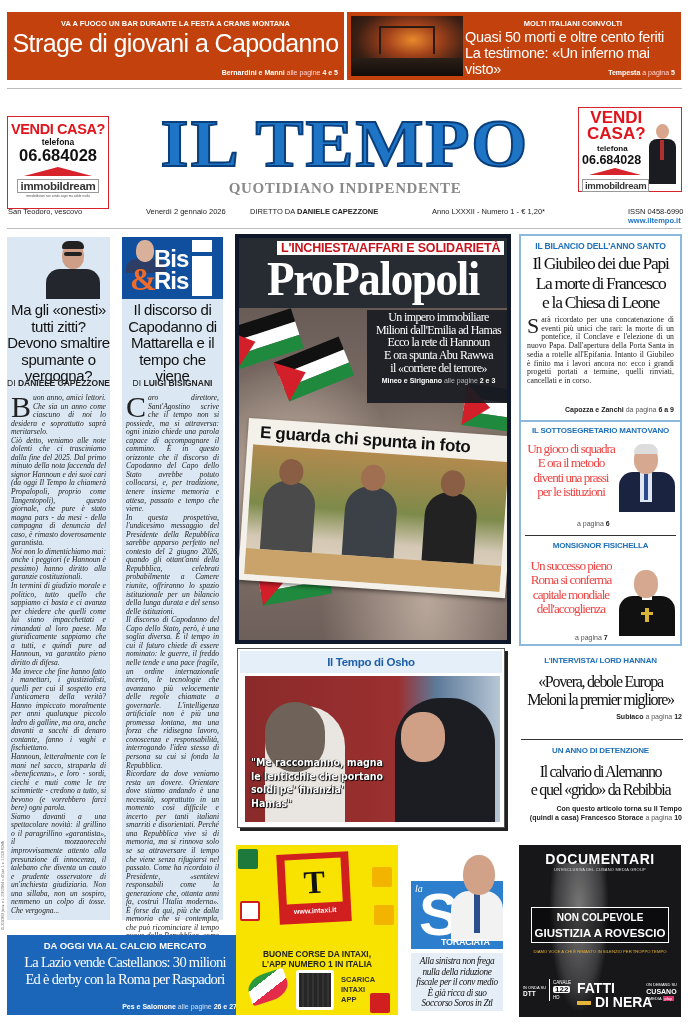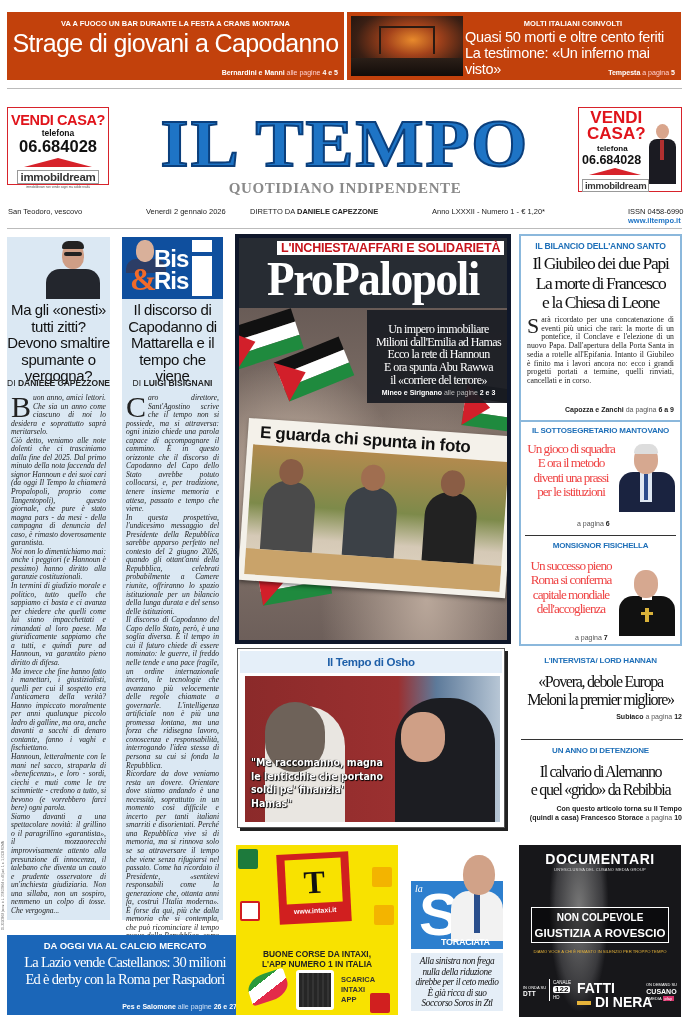--- a/index.html
+++ b/index.html
@@ -21,21 +21,21 @@
     background: radial-gradient(ellipse at 55% 40%, #e88a2c 0%, #a3421b 30%, #3a1f14 65%, #15100d 100%); }
   .fire-photo .struct { position:absolute; left: 28px; top: 10px; width: 56px; height: 28px; border: 2px solid #2a1a12; border-bottom: none; }
   .fire-photo .crowd { position:absolute; left:0; right:0; bottom:0; height: 18px; background: linear-gradient(#2b1f18, #120c09); }
   .b-right-kicker { left: 118px; right: 0; top: 7px; }
   .b-right-title { left: 118px; right: 4px; top: 17px; text-align: left; font-size: 14.5px; line-height: 16px; letter-spacing: -0.3px; }
 
   .rule-gray { height: 1px; background: #bbb; }
 
   
   .ad-box { border: 1px solid #d7232b; background: #fff; text-align: center; }
-  .ad-left { left: 7px; top: 107px; width: 102px; height: 78px; }
+  .ad-left { left: 7px; top: 116px; width: 102px; height: 93px; }
   .ad-right { left: 578px; top: 107px; width: 104px; height: 85px; }
   .ad-red { color: #e0141b; font-weight: bold; }
   .ad-tel { font-weight: bold; color: #111; }
   .roof { width: 0; height: 0; border-left: 34px solid transparent; border-right: 34px solid transparent; border-bottom: 9px solid #d7232b; margin: 0 auto; }
   .immo { display: inline-block; border: 1px solid #999; font-size: 11.5px; font-weight: bold; color: #333; padding: 0 2px; letter-spacing: -0.3px; }
   .immo-sub { font-size: 3px; color: #555; }
   .man { position:absolute; right: 4px; top: 16px; width: 30px; height: 60px; }
   .man .head { position:absolute; left: 9px; top: 0; width: 13px; height: 15px; border-radius: 50%; background: #d9a58c; }
   .man .body { position:absolute; left: 2px; top: 15px; width: 27px; height: 45px; background: #1b1b22; border-radius: 8px 8px 0 0; }
   .man .tie { position:absolute; left: 13px; top: 16px; width: 4px; height: 20px; background: #b03030; }
@@ -93,21 +93,21 @@
       radial-gradient(ellipse at 70% 90%, #b9a79a 0%, transparent 40%),
       linear-gradient(180deg, #5b4f4c 0%, #8a7a70 60%, #6d5f5a 100%); }
   .flag { position:absolute; width: 70px; height: 42px; }
   .flag .s1 { height: 33.3%; background: #111; }
   .flag .s2 { height: 33.3%; background: #fff; }
   .flag .s3 { height: 33.4%; background: #1f8a3e; }
   .flag .tri { position:absolute; left: 0; top: 0; width: 0; height: 0; border-top: 21px solid transparent; border-bottom: 21px solid transparent; border-left: 26px solid #d21f2a; }
   .hero-kicker { left: 38px; top: 3px; background: #fff; color: #c5131b; font-weight: bold; font-size: 12.5px; padding: 0 4px; letter-spacing: -0.2px; line-height: 14px; }
   .hero-title { left: 0; right: 0; top: 12px; text-align: center; color: #fff; font-family: "Liberation Serif", serif; font-weight: bold; font-size: 49px; line-height: 58px; letter-spacing: -1.5px; transform: scaleX(0.92); }
   .hero-box { left: 128px; top: 72px; width: 143px; height: 93px; background: rgba(25,28,35,0.92); color: #fff; text-align: center; }
-  .hero-box .t { font-family: "Liberation Serif", serif; font-size: 12px; line-height: 12.7px; letter-spacing: -0.6px; padding-top: 13px; }
+  .hero-box .t { font-family: "Liberation Serif", serif; font-size: 12px; line-height: 12.7px; letter-spacing: -0.6px; padding-top: 1px; }
   .hero-box .c { font-size: 7px; margin-top: 2px; }
   .hero-box .c .lt { color: #bbb; }
 
   .photo-card { left: 10px; top: 180px; width: 268px; height: 162px; background: #f4f1ea; padding: 4px; transform: rotate(4deg); transform-origin: 0 0; box-shadow: 1px 2px 4px rgba(0,0,0,0.5); }
   .photo-card .cap { position:absolute; left: 12px; top: 4px; font-weight: bold; font-size: 17px; color: #111; letter-spacing: -0.3px; }
   .photo-card .pic { position:absolute; left: 6px; top: 26px; right: 6px; bottom: 6px; background: linear-gradient(180deg, #b28a4e 0%, #7d8a4a 45%, #d5c9b6 70%, #e2d7c4 100%); overflow: hidden; }
   .photo-card .p { position:absolute; bottom: 26px; width: 52px; height: 70px; border-radius: 24px 24px 0 0; }
   .photo-card .p .h { position:absolute; left: 14px; top: -22px; width: 24px; height: 26px; border-radius: 48%; background: #8a5d45; }
   .photo-card .table { position:absolute; left: 0; right: 0; bottom: 0; height: 26px; background: #c9a36a; }
 
@@ -445,21 +445,21 @@
     <div class="la">la</div>
     <div class="S">S</div>
     <div class="man-b"></div>
     <div class="man-t"></div>
     <div class="man-h"></div>
     <div class="tor">TORACIATA</div>
   </div>
   <div class="abs st-text">
     <div>Alla sinistra non frega</div>
     <div>nulla della riduzione</div>
-    <div>direbbe per il ceto medio</div>
+    <div>fiscale per il conv medio</div>
     <div>È già ricca di suo</div>
     <div>Soccorso Soros in Ztl</div>
   </div>
 </div>
 
 <div class="abs rcol">
   <div class="abs rk" style="left:0; right:0; top:5px; font-size:8.6px;">IL BILANCIO DELL'ANNO SANTO</div>
   <div class="abs rtitle" style="left:0; right:0; top:18px;">
     <div>Il Giubileo dei due Papi</div>
     <div>La morte di Francesco</div>

